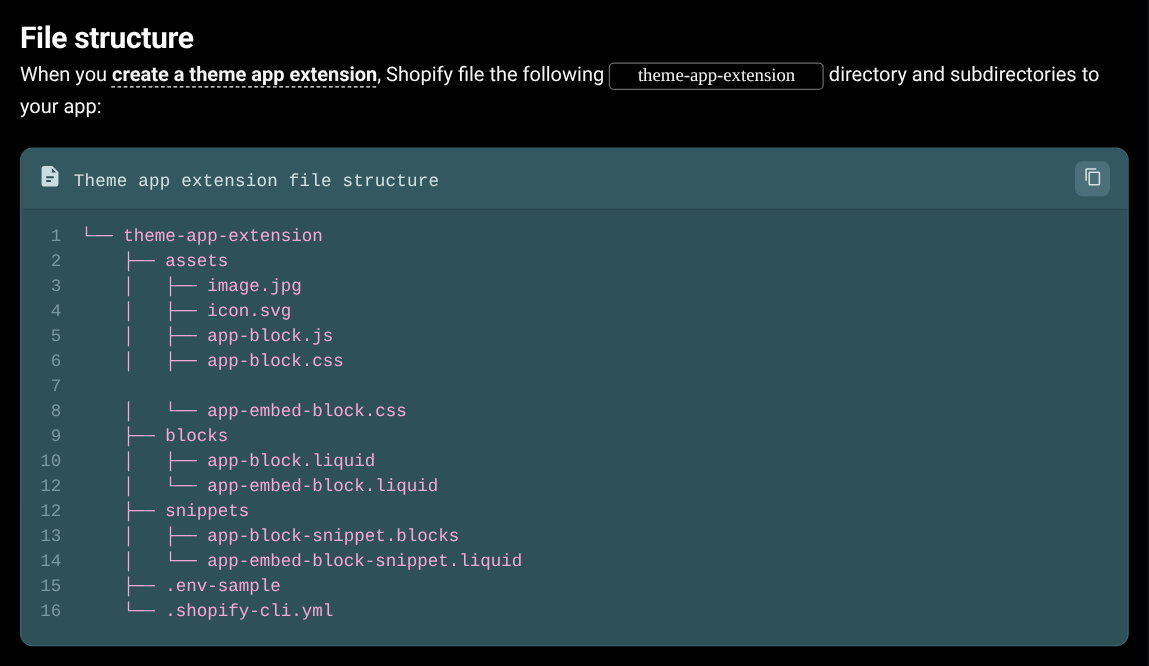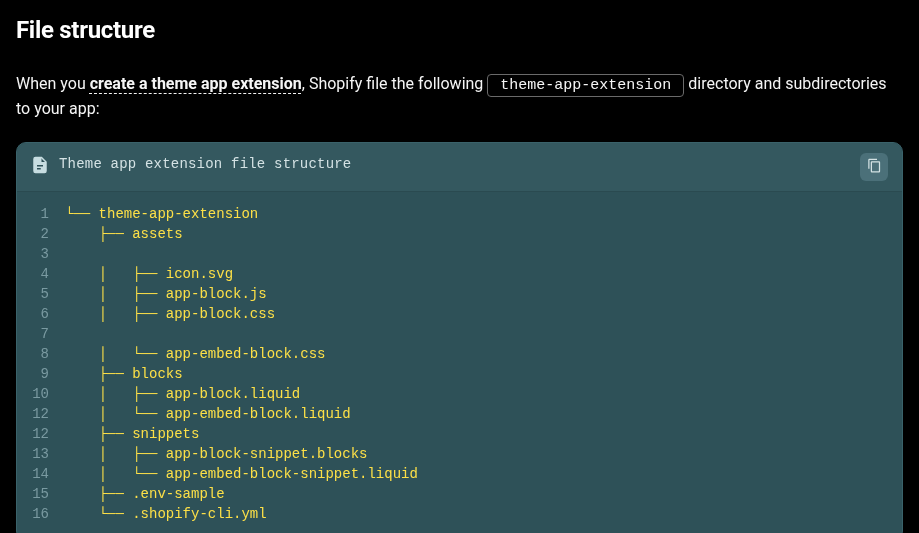--- a/index.html
+++ b/index.html
@@ -10,62 +10,62 @@
     body {
       background: #000000;
       color: #ffffff;
       font-family: -apple-system, BlinkMacSystemFont, "Segoe UI", Roboto, sans-serif;
       padding: 16px;
       width: 919px;
     }
     .heading {
       font-size: 24px;
       font-weight: 700;
-      margin-bottom: 28px;
+      margin-bottom: 4px;
       letter-spacing: -0.3px;
     }
     .intro {
       font-size: 16px;
       line-height: 1.55;
       margin-bottom: 20px;
       color: #f5f5f5;
     }
     .intro a {
       color: #f5f5f5;
       text-decoration: underline;
       text-decoration-style: dashed;
       text-underline-offset: 4px;
       text-decoration-thickness: 1px;
       font-weight: bold;
     }
     .code-inline {
-      font-family: Liberation Mono, monospace;
+      font-family: Liberation Serif, serif;
       background: transparent;
       border: 1px solid #6a6a6a;
       border-radius: 4px;
-      padding: 2px 12px;
+      padding: 2px 22px;
       font-size: 15px;
       color: #f5f5f5;
     }
     .code-card {
       background: #2e5158;
       border-radius: 10px;
       overflow: hidden;
       border: 1px solid #3a626a;
     }
     .code-header {
       display: flex;
       align-items: center;
       padding: 10px 14px;
       background: #34585f;
       border-bottom: 1px solid #2a4a50;
     }
     .code-header-left {
       display: flex;
-      align-items: flex-start;
+      align-items: flex-end;
       gap: 10px;
       flex: 1;
     }
     .file-icon {
       width: 18px;
       height: 18px;
       flex-shrink: 0;
     }
     .code-title {
       font-family: "SFMono-Regular", Consolas, "Liberation Mono", Menlo, monospace;
@@ -101,21 +101,21 @@
     }
     .gutter {
       width: 48px;
       text-align: right;
       padding-right: 16px;
       color: #7a9aa1;
       user-select: none;
       flex-shrink: 0;
     }
     .line-content {
-      color: #fde047;
+      color: #f9a8d4;
       padding-right: 16px;
     }
   </style>
 </head>
 <body>
 
 <h2 class="heading">File structure</h2>
 
 <p class="intro">
   <span>When you </span><a href="#">create a theme app extension</a><span>, Shopify file the following </span><code class="code-inline">theme-app-extension</code><span> directory and subdirectories to your app:</span>
@@ -140,21 +140,21 @@
         <svg viewBox="0 0 24 24" fill="currentColor">
           <path d="M16 1H4c-1.1 0-2 .9-2 2v14h2V3h12V1zm3 4H8c-1.1 0-2 .9-2 2v14c0 1.1.9 2 2 2h11c1.1 0 2-.9 2-2V7c0-1.1-.9-2-2-2zm0 16H8V7h11v14z"></path>
         </svg>
       </span>
     </button>
   </div>
   <div class="code-body" id="code-body">
 
   <div class="code-line"><span class="gutter">1</span><span class="line-content">└── theme-app-extension</span></div>
       <div class="code-line"><span class="gutter">2</span><span class="line-content">    ├── assets</span></div>
-      <div class="code-line"><span class="gutter">3</span></div>
+      <div class="code-line"><span class="gutter">3</span><span class="line-content">    │   ├── image.jpg</span></div>
       <div class="code-line"><span class="gutter">4</span><span class="line-content">    │   ├── icon.svg</span></div>
       <div class="code-line"><span class="gutter">5</span><span class="line-content">    │   ├── app-block.js</span></div>
       <div class="code-line"><span class="gutter">6</span><span class="line-content">    │   ├── app-block.css</span></div>
       <div class="code-line"><span class="gutter">7</span></div>
       <div class="code-line"><span class="gutter">8</span><span class="line-content">    │   └── app-embed-block.css</span></div>
       <div class="code-line"><span class="gutter">9</span><span class="line-content">    ├── blocks</span></div>
       <div class="code-line"><span class="gutter">10</span><span class="line-content">    │   ├── app-block.liquid</span></div>
       <div class="code-line"><span class="gutter">12</span><span class="line-content">    │   └── app-embed-block.liquid</span></div>
       <div class="code-line"><span class="gutter">12</span><span class="line-content">    ├── snippets</span></div>
       <div class="code-line"><span class="gutter">13</span><span class="line-content">    │   ├── app-block-snippet.blocks</span></div>

